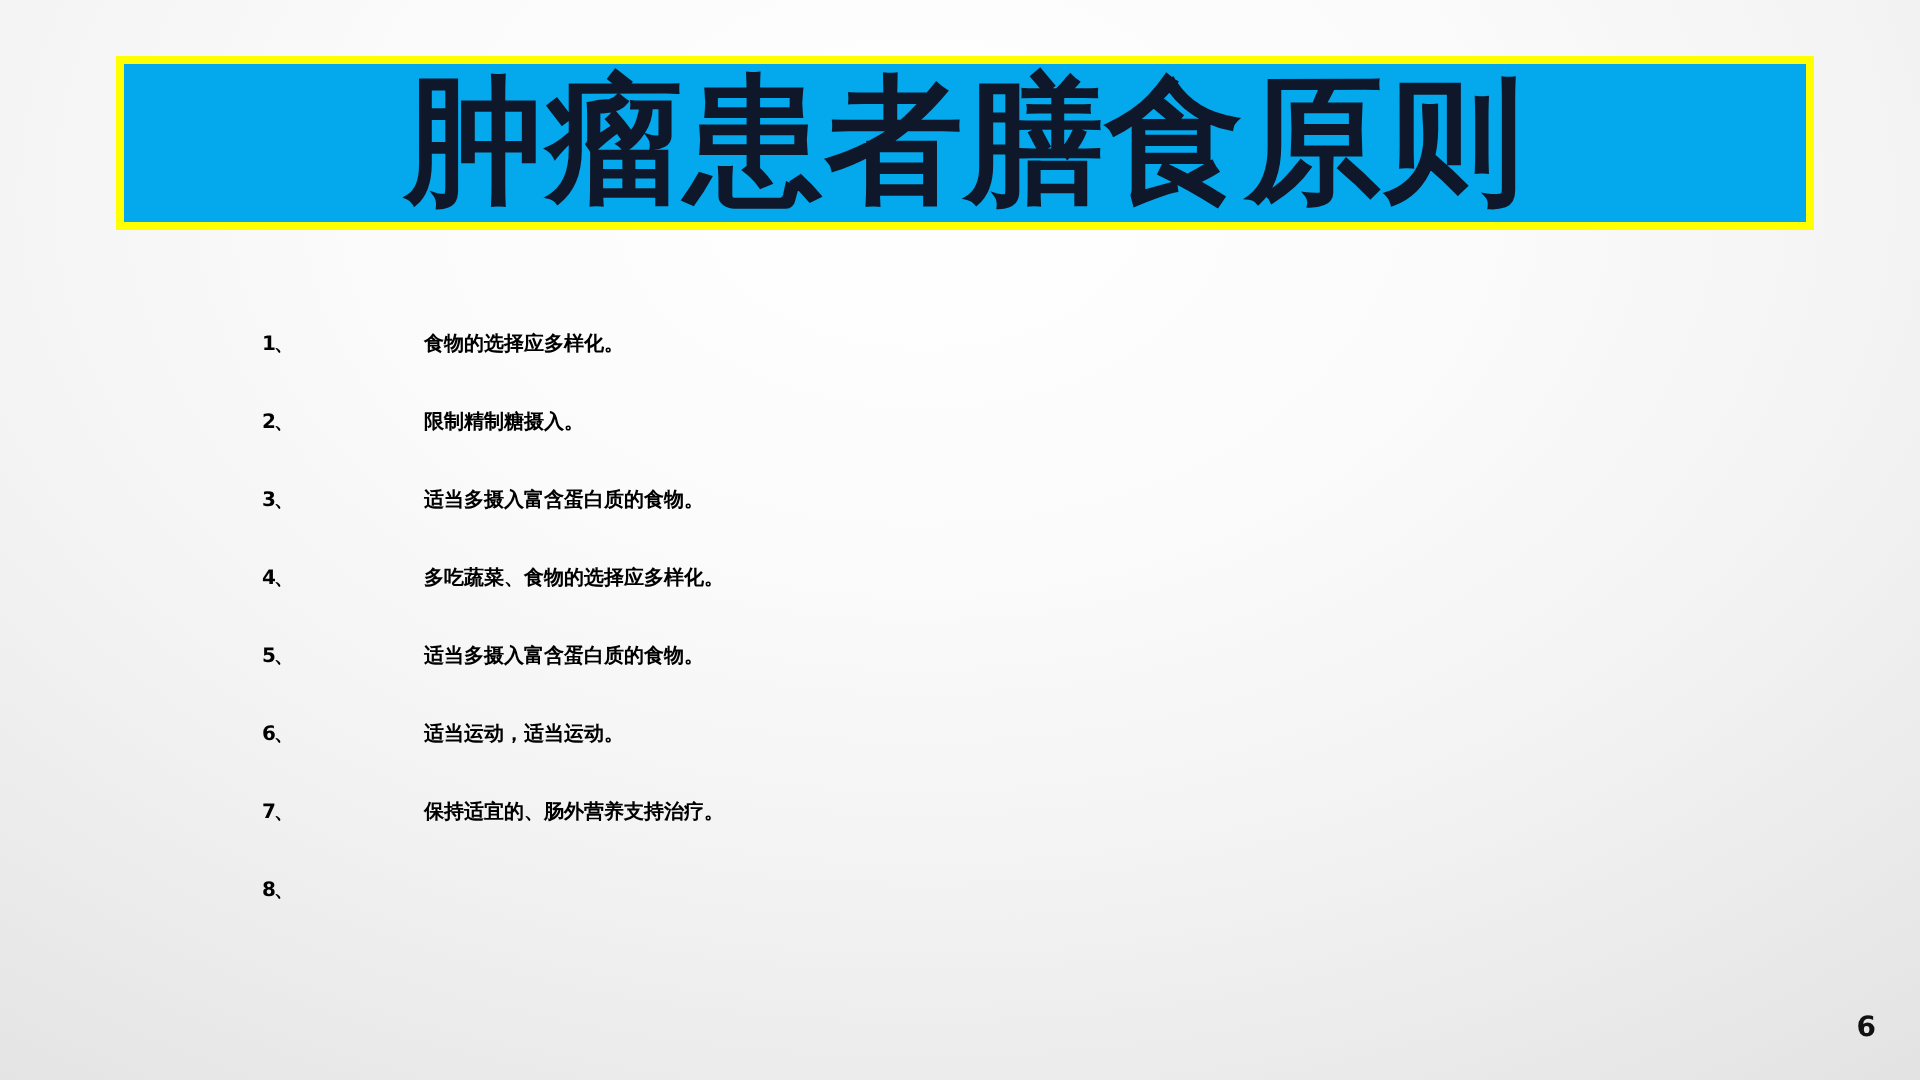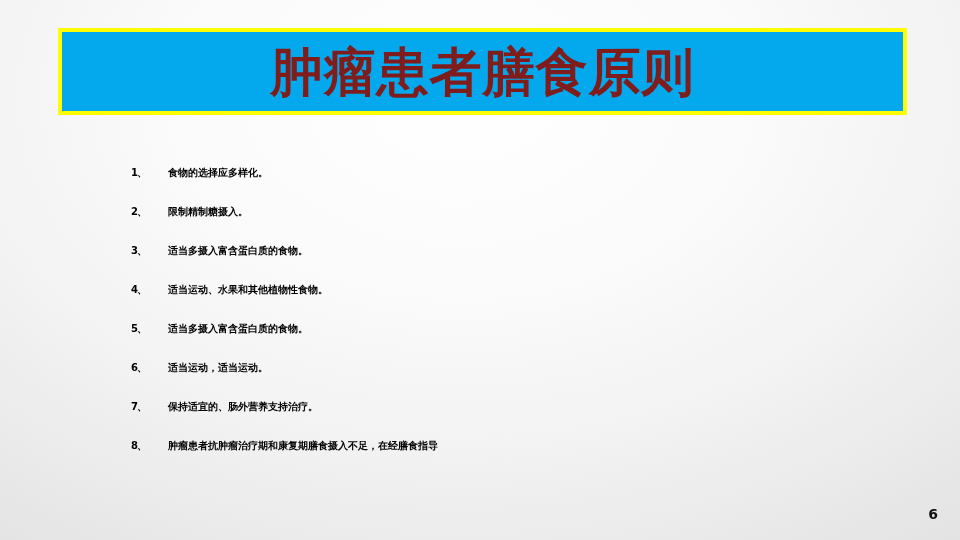--- a/index.html
+++ b/index.html
@@ -36,22 +36,22 @@
     width: 849px;
     height: 87px;
     background: #04a8ec;
     border: 4px solid #ffff00;
     box-sizing: border-box;
     display: flex;
     align-items: center;
     justify-content: center;
   }
   #title-text {
-    color: #7f1d1d;
-    font-size: 52px;
+    color: #0f172a;
+    font-size: 69px;
     font-weight: bold;
     letter-spacing: 1px;
     line-height: 1;
     white-space: nowrap;
     font-family: "DejaVu Sans", "Liberation Sans", sans-serif;
   }
 
   
   #principles-list {
     position: absolute;
@@ -76,20 +76,21 @@
   .principle-body {
     flex: 1 1 auto;
     white-space: normal;
   }
   .principle-line {
     display: block;
     white-space: nowrap;
   }
   .item-wrap .principle-body {
     white-space: nowrap;
+    margin-left: 44px;
   }
 
   
   #page-number {
     position: absolute;
     right: 22px;
     bottom: 18px;
     font-size: 14px;
     font-weight: bold;
     color: #111111;
@@ -116,41 +117,40 @@
       <span class="principle-body">限制精制糖摄入。</span>
     </div>
 
     <div class="principle-item item-wrap" style="font-size: 10px;">
       <span class="principle-marker">3、</span>
       <span class="principle-body">适当多摄入富含蛋白质的食物。</span>
     </div>
 
     <div class="principle-item item-wrap" style="font-size: 10px;">
       <span class="principle-marker">4、</span>
-      <span class="principle-body">适当运动、水果和其他植物性食物。</span>
+      <span class="principle-body">多吃蔬菜、食物的选择应多样化。</span>
     </div>
 
     <div class="principle-item item-wrap" style="font-size: 10px;">
       <span class="principle-marker">5、</span>
       <span class="principle-body">适当多摄入富含蛋白质的食物。</span>
     </div>
 
     <div class="principle-item item-wrap" style="font-size: 10px;">
       <span class="principle-marker">6、</span>
       <span class="principle-body">适当运动，适当运动。</span>
     </div>
 
     <div class="principle-item item-wrap" style="font-size: 10px;">
       <span class="principle-marker">7、</span>
       <span class="principle-body">保持适宜的、肠外营养支持治疗。</span>
     </div>
 
     <div class="principle-item" style="font-size: 10px;">
       <span class="principle-marker">8、</span>
       <span class="principle-body">
-        <span class="principle-line">肿瘤患者抗肿瘤治疗期和康复期膳食摄入不足，在经膳食指导</span>
       </span>
     </div>
   </div>
 
   <div id="page-number">6</div>
 
 </div>
 
 </body></html>

